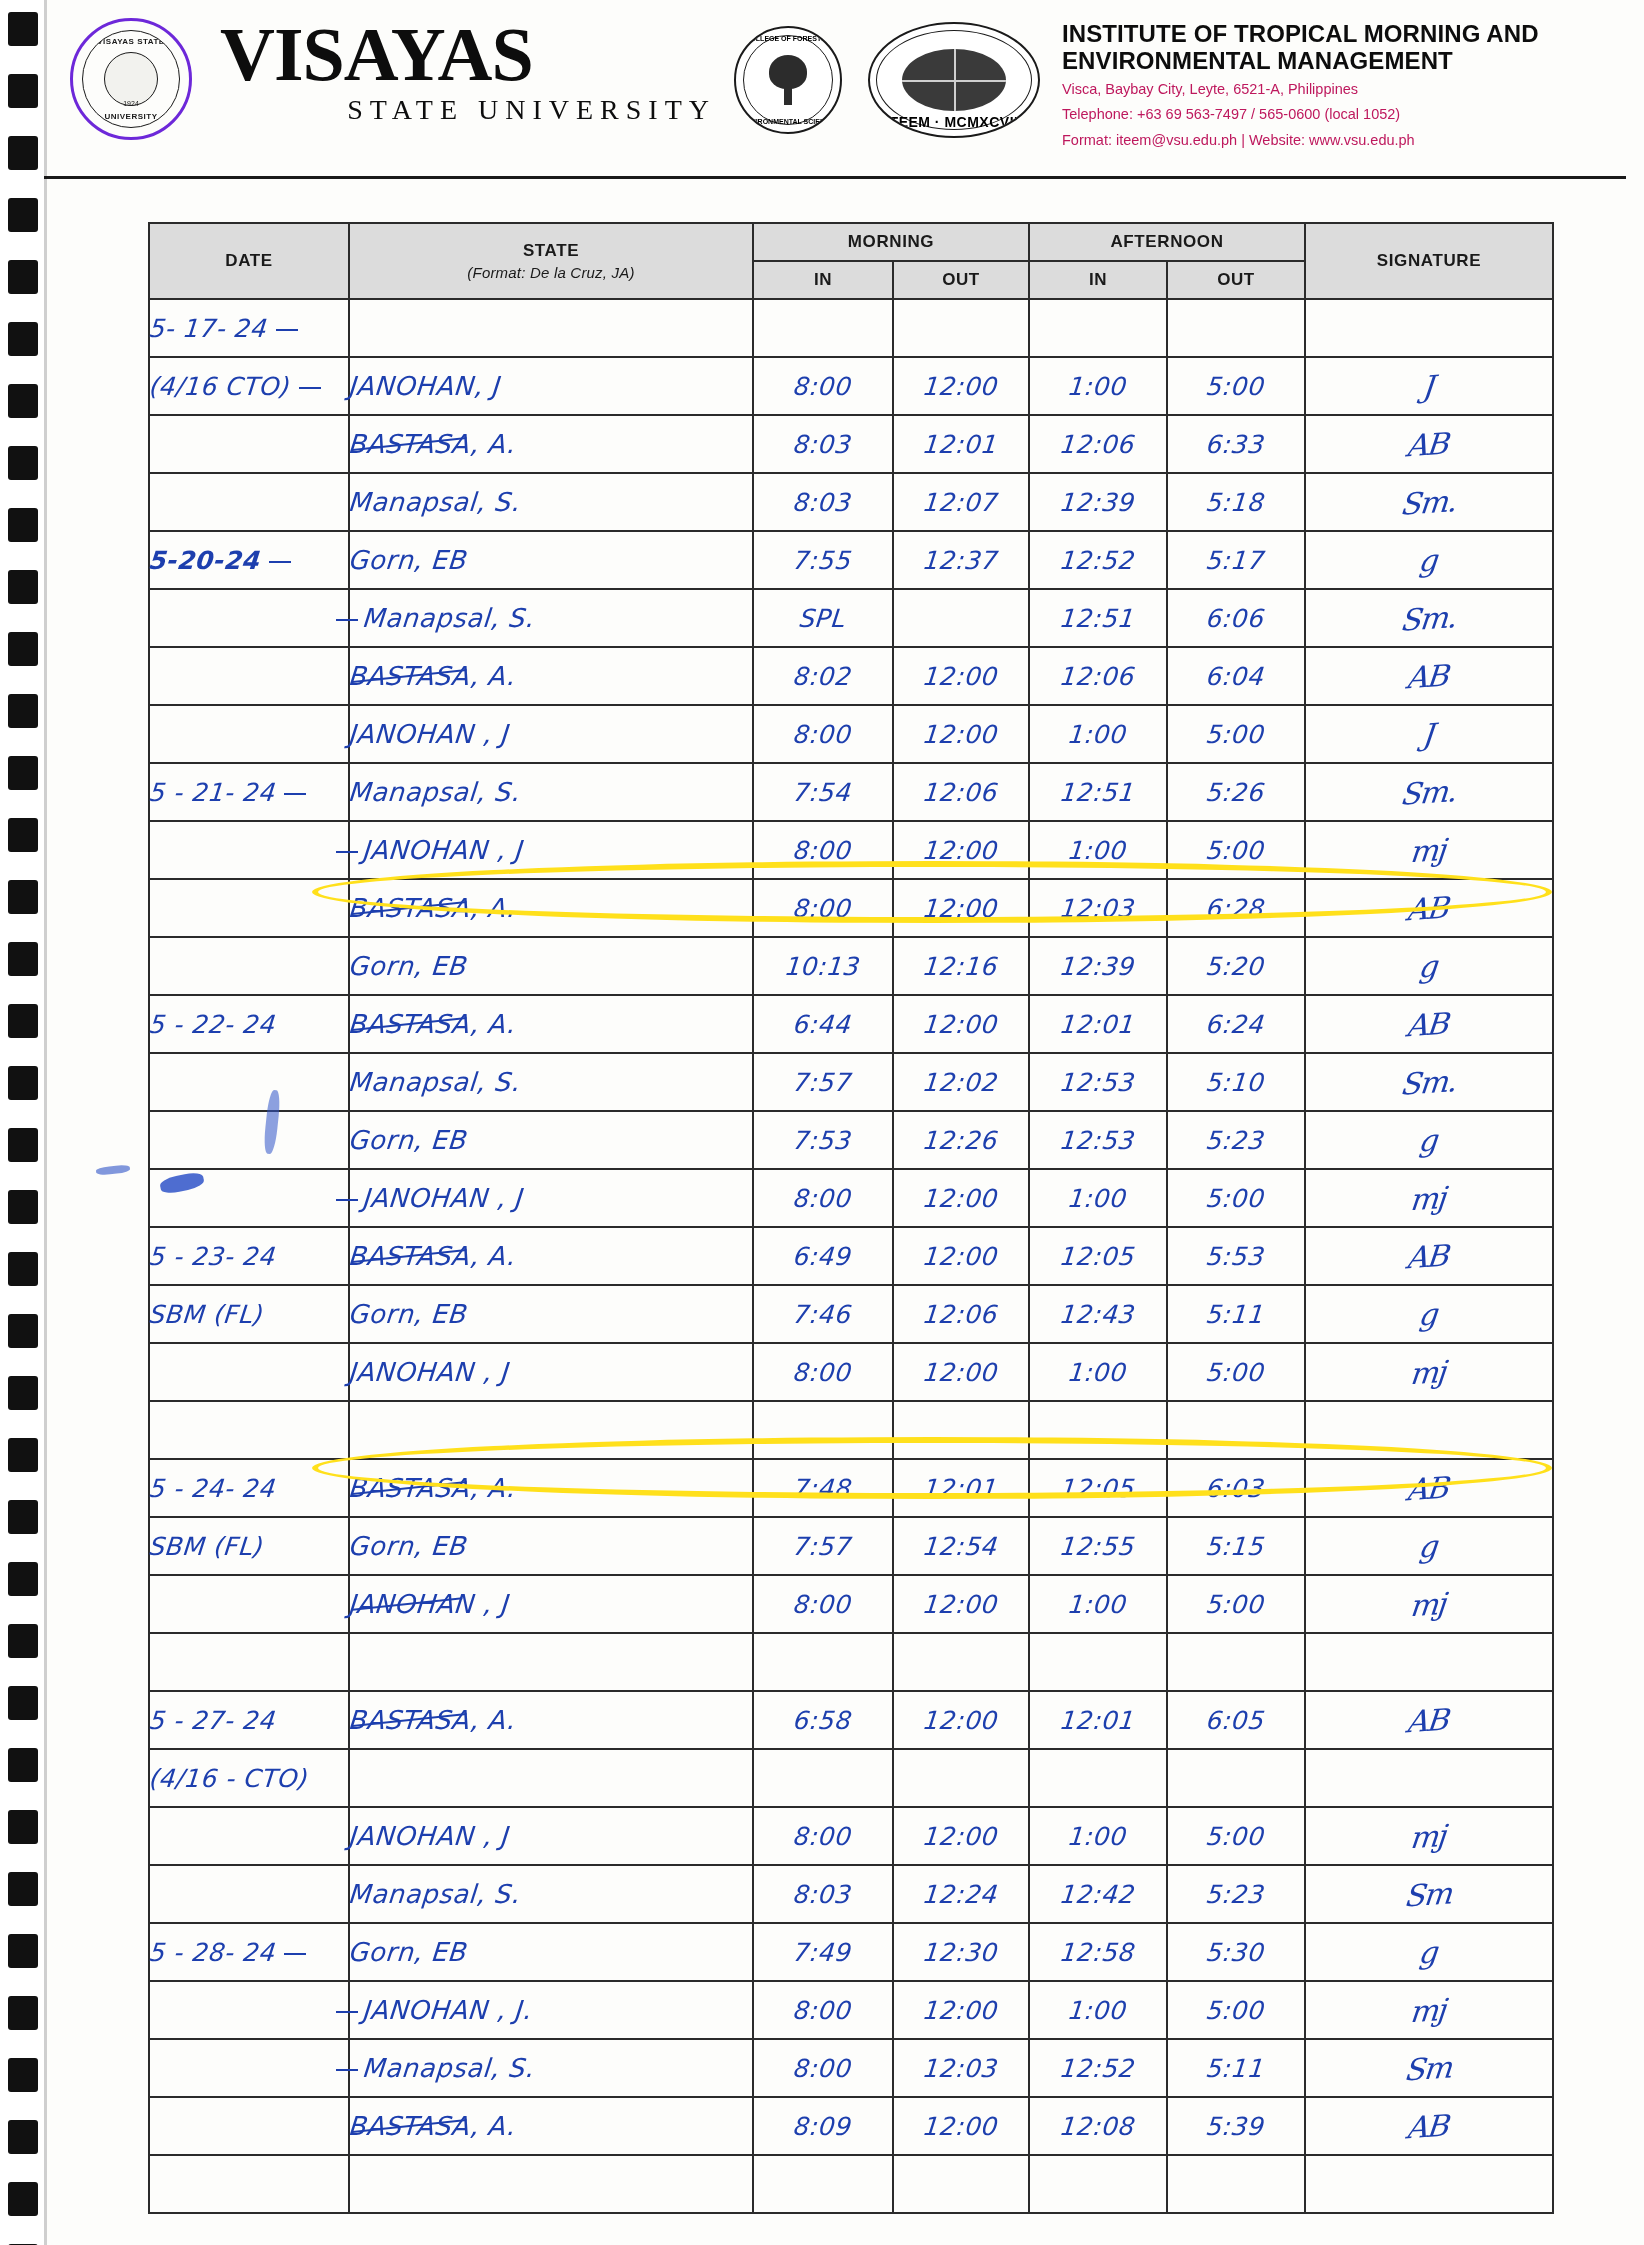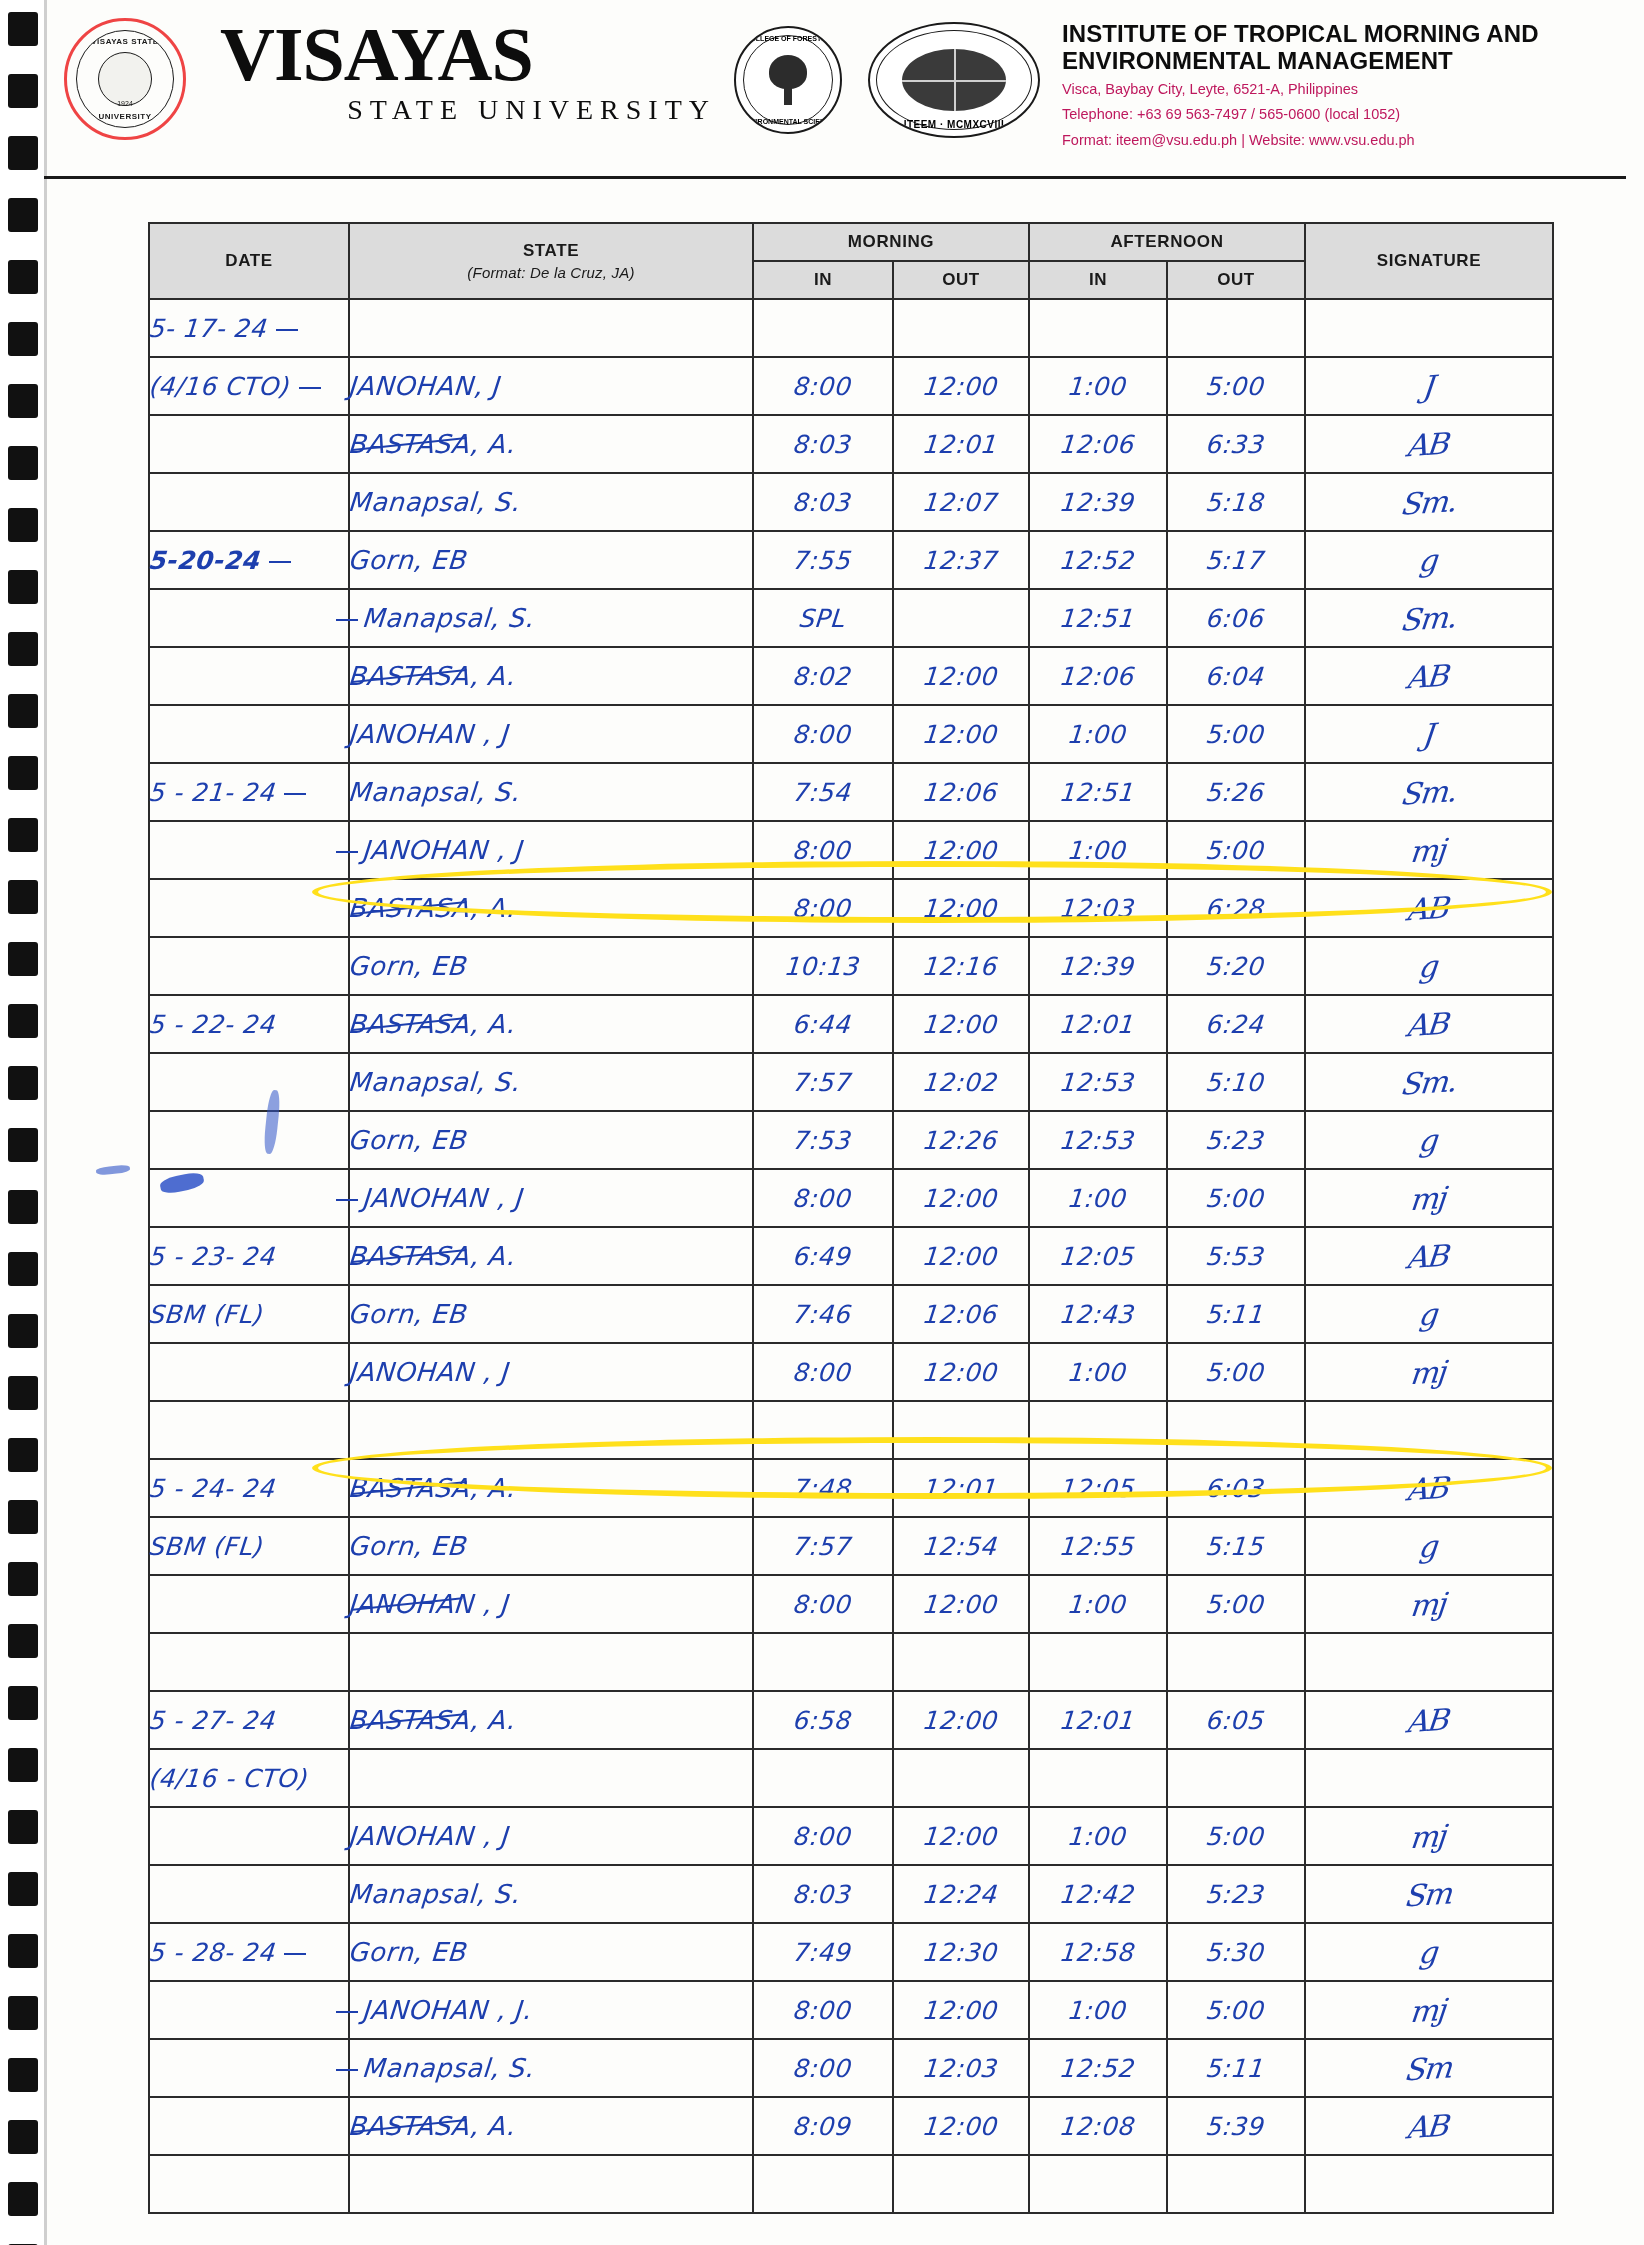--- a/index.html
+++ b/index.html
@@ -51,26 +51,26 @@
   
   .letterhead {
     position: absolute;
     left: 60px;
     top: 8px;
     width: 1560px;
     height: 160px;
   }
   .seal {
     position: absolute;
-    left: 4px;
+    left: 10px;
     top: 10px;
     width: 122px;
     height: 122px;
     border-radius: 50%;
-    border: 3px solid #ef4444;
+    border: 3px solid #6d28d9;
     box-sizing: border-box;
     display: flex;
     align-items: center;
     justify-content: center;
   }
   .seal .inner {
     width: 96px;
     height: 96px;
     border-radius: 50%;
     border: 1.5px solid #1a1a1a;
@@ -222,21 +222,21 @@
     content: "";
     position: absolute;
     left: 50%; top: 0;
     width: 1.5px; height: 100%;
     background: #cfcfcf;
   }
   .iteem-seal .bottomtxt {
     position: absolute;
     bottom: 6px; left: 0; width: 100%;
     text-align: center;
-    font-size: 10px;
+    font-size: 14px;
     font-weight: bold;
     letter-spacing: 0.5px;
   }
 
   .address {
     position: absolute;
     left: 1002px;
     top: 12px;
     width: 560px;
   }

